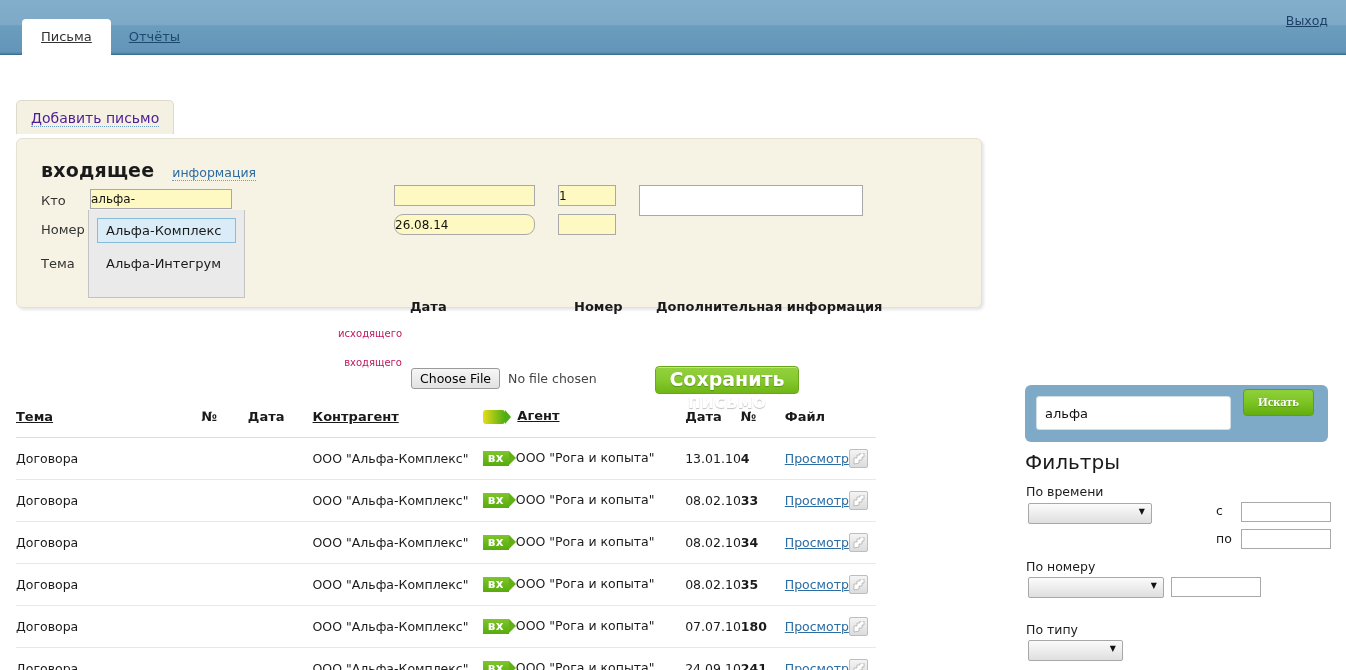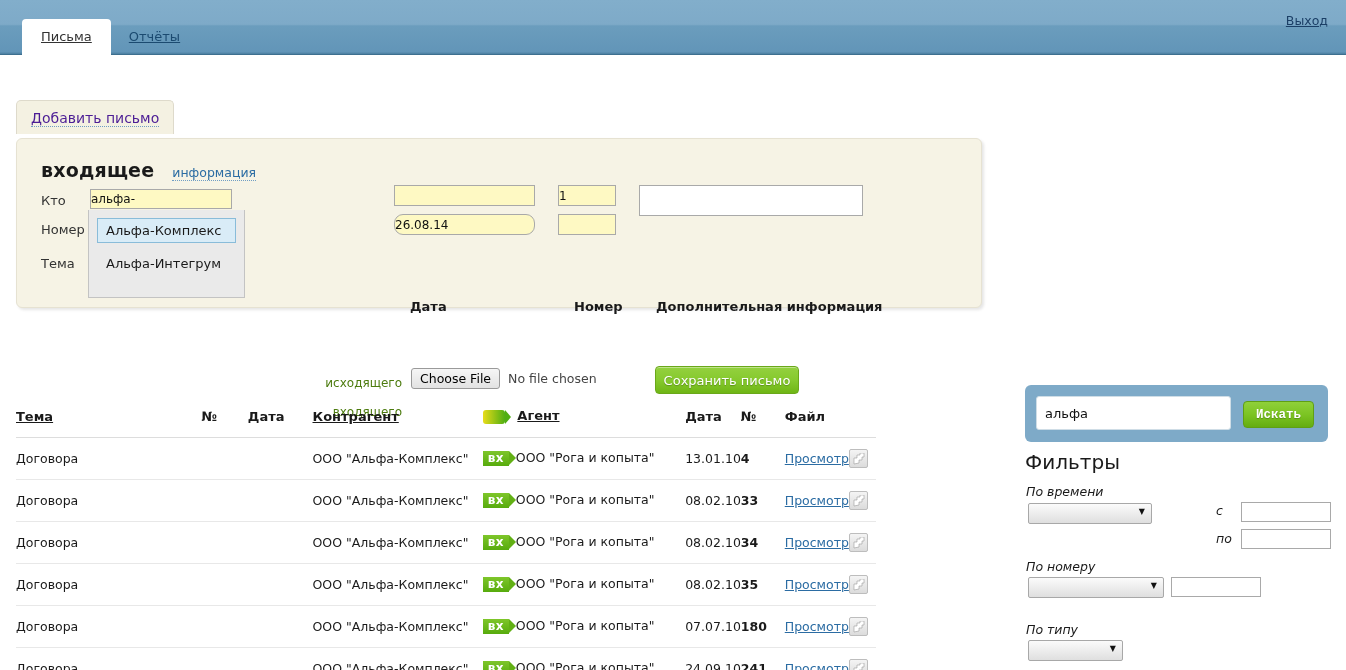--- a/index.html
+++ b/index.html
@@ -109,21 +109,21 @@
     border: 1px solid #89bcd9;
     padding: 4px 8px;
   }
 
   
   .hdr { position: absolute; font-size: 13px; font-weight: bold; color: #1a1a1a; }
   #h-date { left: 393px; top: 160px; }
   #h-num  { left: 557px; top: 160px; }
   #h-extra{ left: 639px; top: 160px; }
 
-  .rowlab { position: absolute; font-size: 12px; color: #4d7c0f; text-align: right; width: 85px; margin-top: 48px; }
+  .rowlab { position: absolute; font-size: 10px; color: #be185d; text-align: right; width: 85px; }
   #rl-out { left: 300px; top: 189px; }
   #rl-in  { left: 300px; top: 218px; }
 
   #d-out { left: 394px; top: 185px; width: 141px; height: 21px; }
   #d-in  { left: 394px; top: 214px; width: 141px; height: 21px; border-radius: 9px; }
   #n-out { left: 558px; top: 185px; width: 58px; height: 21px; }
   #n-in  { left: 558px; top: 214px; width: 58px; height: 21px; }
 
   #extra {
     position: absolute; left: 639px; top: 185px; width: 224px; height: 31px;
@@ -139,21 +139,21 @@
     border: 1px solid #9a9a9a; border-radius: 3px;
     padding: 2px 8px; cursor: pointer;
   }
   #nofile { margin-left: 8px; font-size: 12.5px; color: #444; }
 
   #savebtn {
     position: absolute; left: 638px; top: 227px;
     width: 144px; height: 28px;
     background: linear-gradient(to bottom, #94d13f 0%, #86c92e 50%, #6fb615 100%);
     border: 1px solid #6aa81a; border-radius: 4px;
-    color: #fff; font-size: 13px; font-weight: normal;
+    color: #fff; font-size: 19px; font-weight: bold;
     font-family: "DejaVu Sans", "Liberation Sans", sans-serif;
     cursor: pointer;
     text-shadow: 0 1px 1px rgba(0,0,0,0.25);
     box-shadow: inset 0 1px 0 rgba(255,255,255,0.4);
   }
 
   
   #table { position: absolute; left: 16px; top: 408px; width: 860px; }
   #table table { border-collapse: collapse; width: 860px; }
   #table th {
@@ -221,32 +221,32 @@
     position: absolute; left: 1025px; top: 385px; width: 303px; height: 57px;
     background: #7eaac8; border-radius: 6px;
   }
   #searchinput {
     position: absolute; left: 11px; top: 11px; width: 195px; height: 34px;
     background: #fff; border: 1px solid #cfdde6; border-radius: 3px;
     font-family: "DejaVu Sans", "Liberation Sans", sans-serif;
     font-size: 13px; color: #111; padding: 0 8px;
   }
   #searchbtn {
-    position: absolute; left: 218px; top: 16px; width: 71px; height: 27px;
+    position: absolute; left: 218px; top: 4px; width: 71px; height: 27px;
     background: linear-gradient(to bottom, #8fd03a 0%, #7cc423 50%, #64ad10 100%);
     border: 1px solid #5f9f14; border-radius: 4px;
     color: #fff; font-size: 12.5px; font-weight: bold;
-    font-family: Liberation Mono, monospace;
+    font-family: Liberation Serif, serif;
     cursor: pointer; text-shadow: 0 1px 1px rgba(0,0,0,0.25);
   }
   #filters-title {
     position: absolute; left: 1025px; top: 450px;
     font-size: 20px; color: #1a1a1a;
   }
-  .flabel { position: absolute; font-size: 12.5px; color: #1a1a1a; font-style: italic; }
+  .flabel { position: absolute; font-size: 12.5px; color: #1a1a1a; }
   .fsel {
     position: absolute;
     background: linear-gradient(to bottom, #fbfbfb, #dfdfdf);
     border: 1px solid #a8a8a8; border-radius: 2px;
     height: 21px;
   }
   .fsel:after {
     content: "\25BC"; position: absolute; right: 6px; top: 3px;
     font-size: 8px; color: #111;
   }

